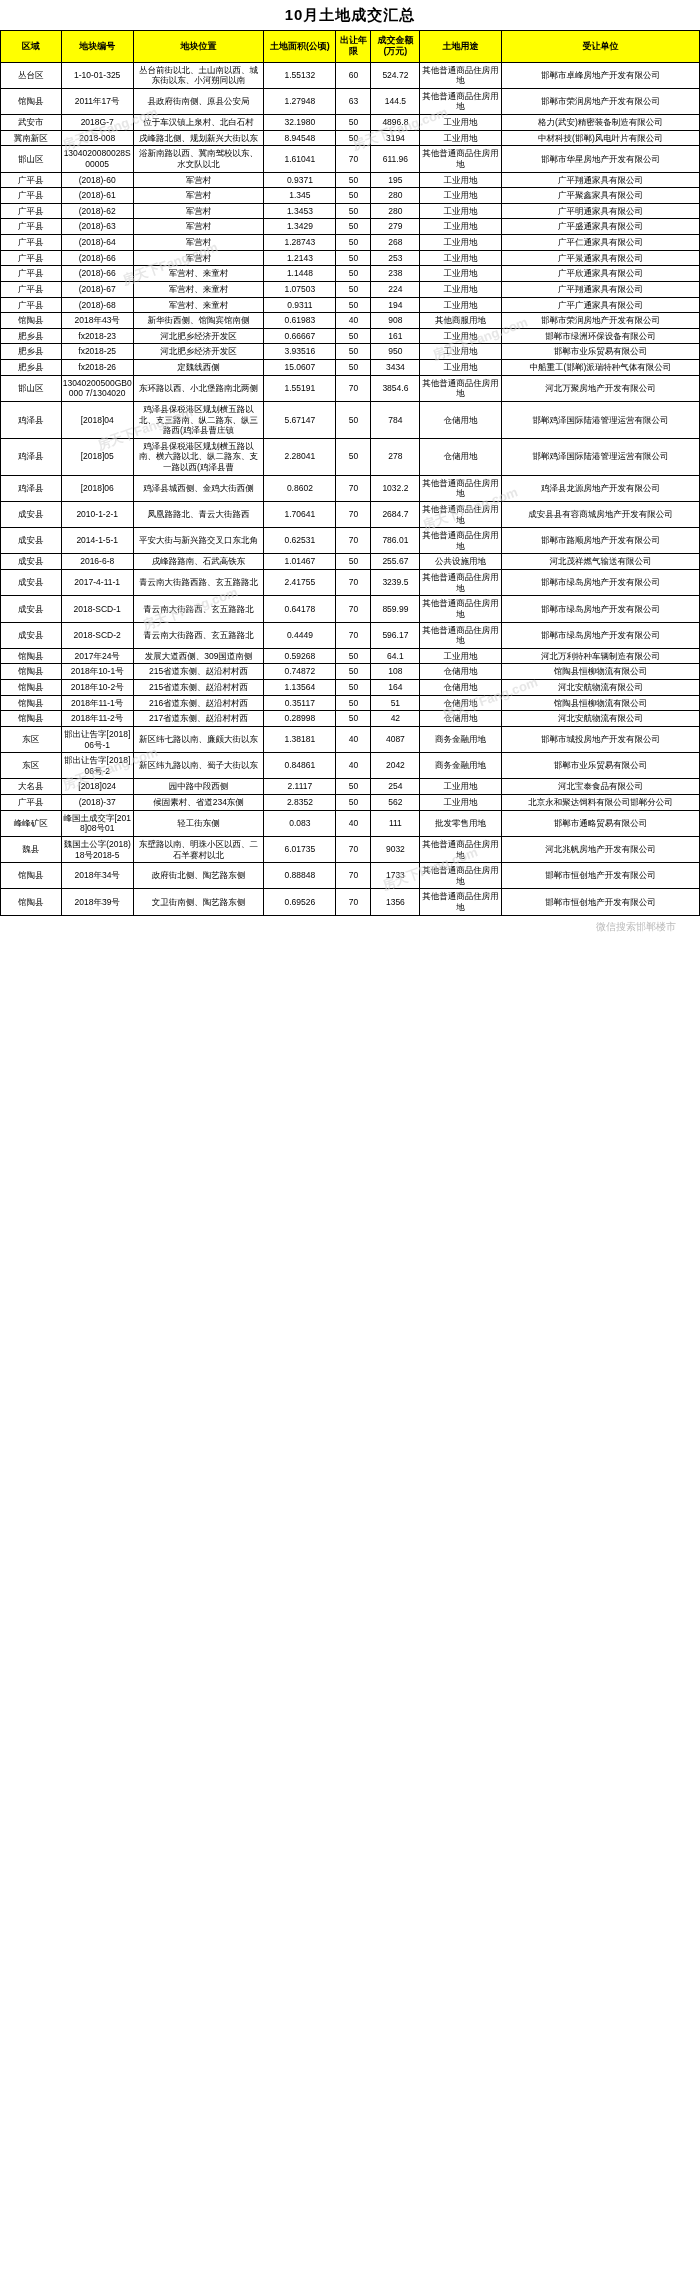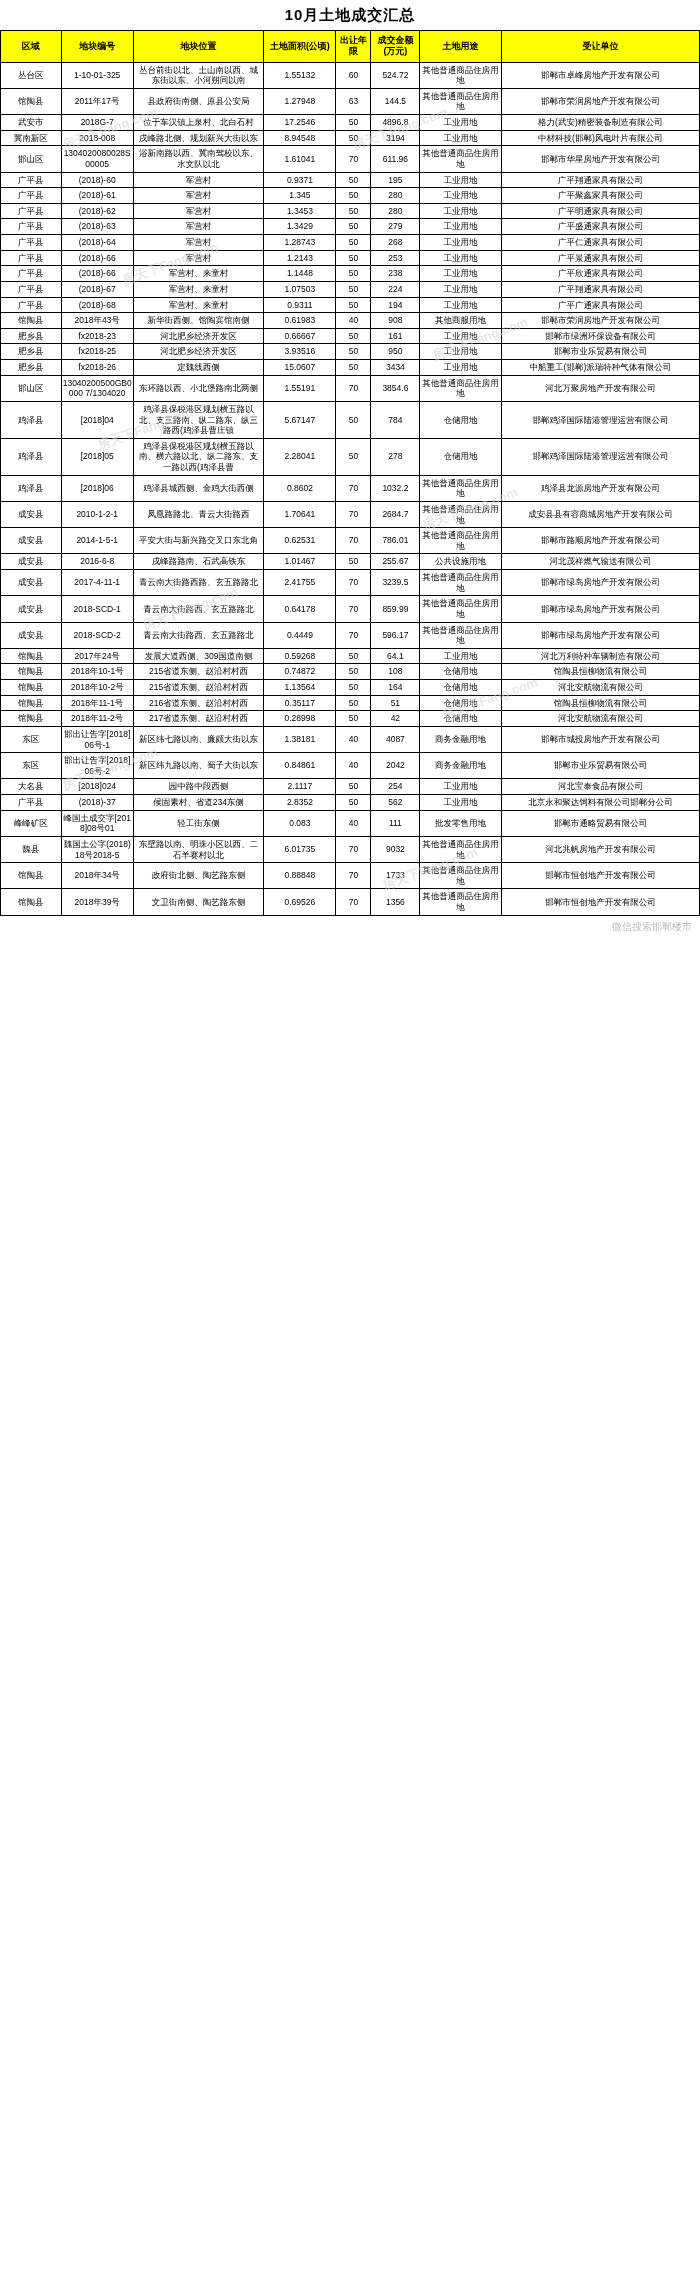--- a/index.html
+++ b/index.html
@@ -13,21 +13,21 @@
   col.c0{width:52px;}
   col.c1{width:62px;}
   col.c2{width:112px;}
   col.c3{width:62px;}
   col.c4{width:30px;}
   col.c5{width:42px;}
   col.c6{width:70px;}
   col.c7{width:170px;}
   .wm{position:absolute;font-size:13px;font-weight:bold;color:rgba(210,210,210,.55);transform:rotate(-20deg);pointer-events:none;white-space:nowrap;}
   .footer{height:26px;position:relative;}
-  .footer .fwm{position:absolute;right:8px;top:4px;font-size:10px;color:#bbb;}
+  .footer .fwm{position:absolute;right:24px;top:4px;font-size:10px;color:#bbb;}
 </style>
 </head>
 <body>
 
 <div class="page">
 
   <div class="title-bar">
     <span class="title">10月土地成交汇总</span>
   </div>
 
@@ -72,21 +72,21 @@
           <td>1.27948</td>
           <td>63</td>
           <td>144.5</td>
           <td>其他普通商品住房用地</td>
           <td>邯郸市荣润房地产开发有限公司</td>
         </tr>
         <tr>
           <td>武安市</td>
           <td>2018G-7</td>
           <td>位于车汉镇上泉村、北白石村</td>
-          <td>17.2546</td>
+          <td>32.1980</td>
           <td>50</td>
           <td>4896.8</td>
           <td>工业用地</td>
           <td>格力(武安)精密装备制造有限公司</td>
         </tr>
         <tr>
           <td>冀南新区</td>
           <td>2018-008</td>
           <td>戌峰路北侧、规划新兴大街以东</td>
           <td>8.94548</td>

